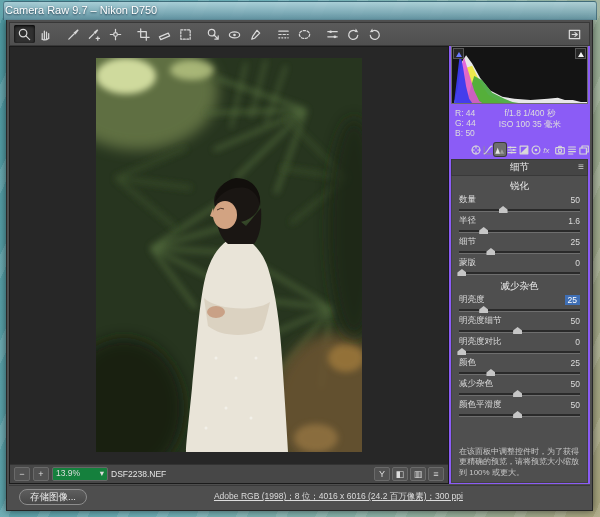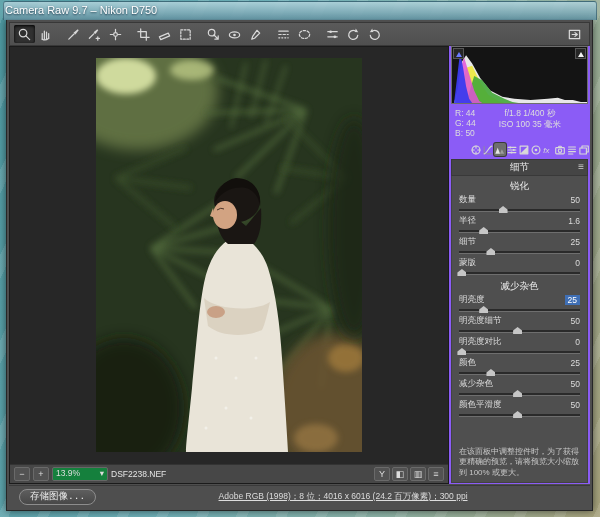--- a/index.html
+++ b/index.html
@@ -70,21 +70,21 @@
   .strack{position:relative;height:9px;}
   .strack::before{content:"";position:absolute;left:0;right:0;top:4px;height:2px;background:#2a2a2a;
     box-shadow:0 1px 0 rgba(255,255,255,.18);}
   .sthumb{position:absolute;top:1px;width:9px;height:7px;margin-left:-4px;background:#c6c6c6;
     clip-path:polygon(50% 0,100% 50%,100% 100%,0 100%,0 50%);}
   .tip{position:absolute;left:7px;right:7px;bottom:3px;font-size:8px;color:#c7c7c7;line-height:1.35;}
   
   .footer{position:absolute;left:2px;right:2px;bottom:2px;height:22px;background:#4e4e4e;
     border-top:1px solid #3a3a3a;display:flex;align-items:center;}
   .btn{background:linear-gradient(#5e5e5e,#484848);border:1px solid #8d8d8d;border-radius:9px;
-    color:#eee;font-size:9.5px;padding:2px 10px;line-height:1;font-family:Liberation Mono, monospace;}
+    color:#eee;font-size:9.5px;padding:2px 10px;line-height:1;font-family:Liberation Sans, sans-serif;}
   .btn.save{margin-left:10px;}
   .btn.focus{outline:1px dotted #c4c4c4;outline-offset:-4px;}
   .wflink{flex:1;text-align:center;font-size:8.5px;color:#dcdcdc;text-decoration:underline;
     white-space:nowrap;overflow:hidden;padding:0 6px;}
   .rbtns{display:flex;gap:7px;margin-right:8px;}
 </style>
 </head>
 <body>
 
 <div class="titlebar">

